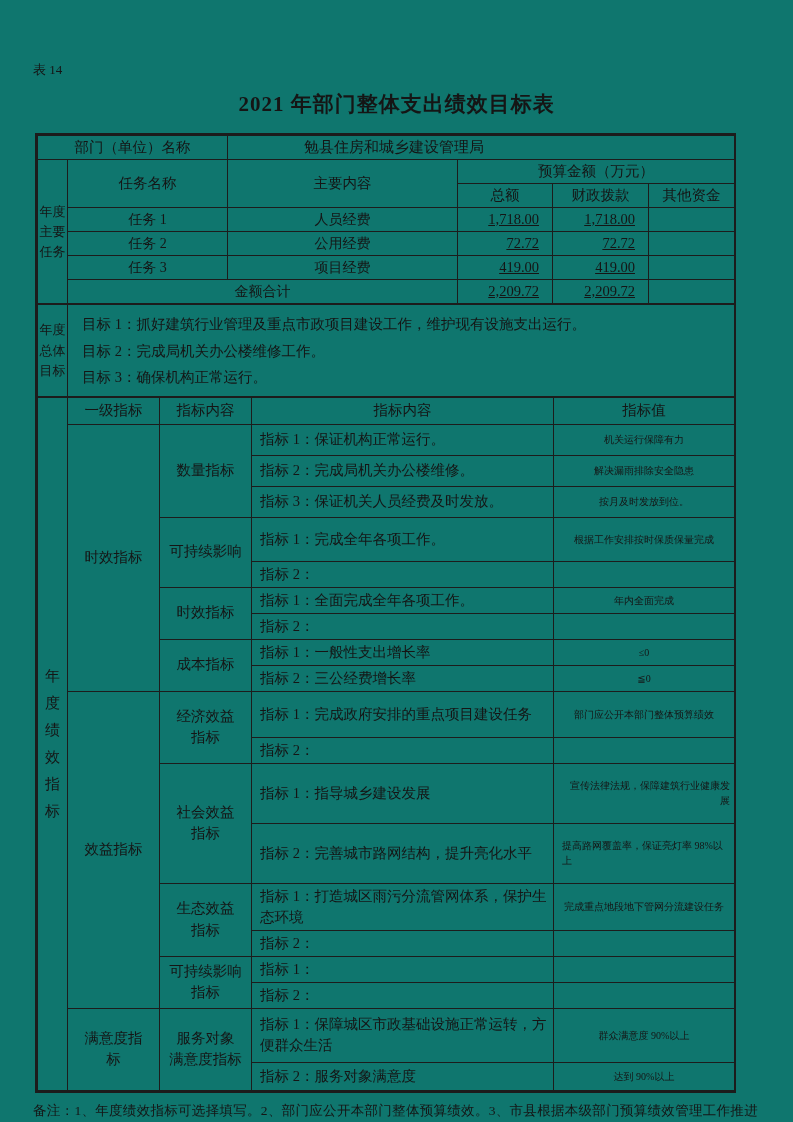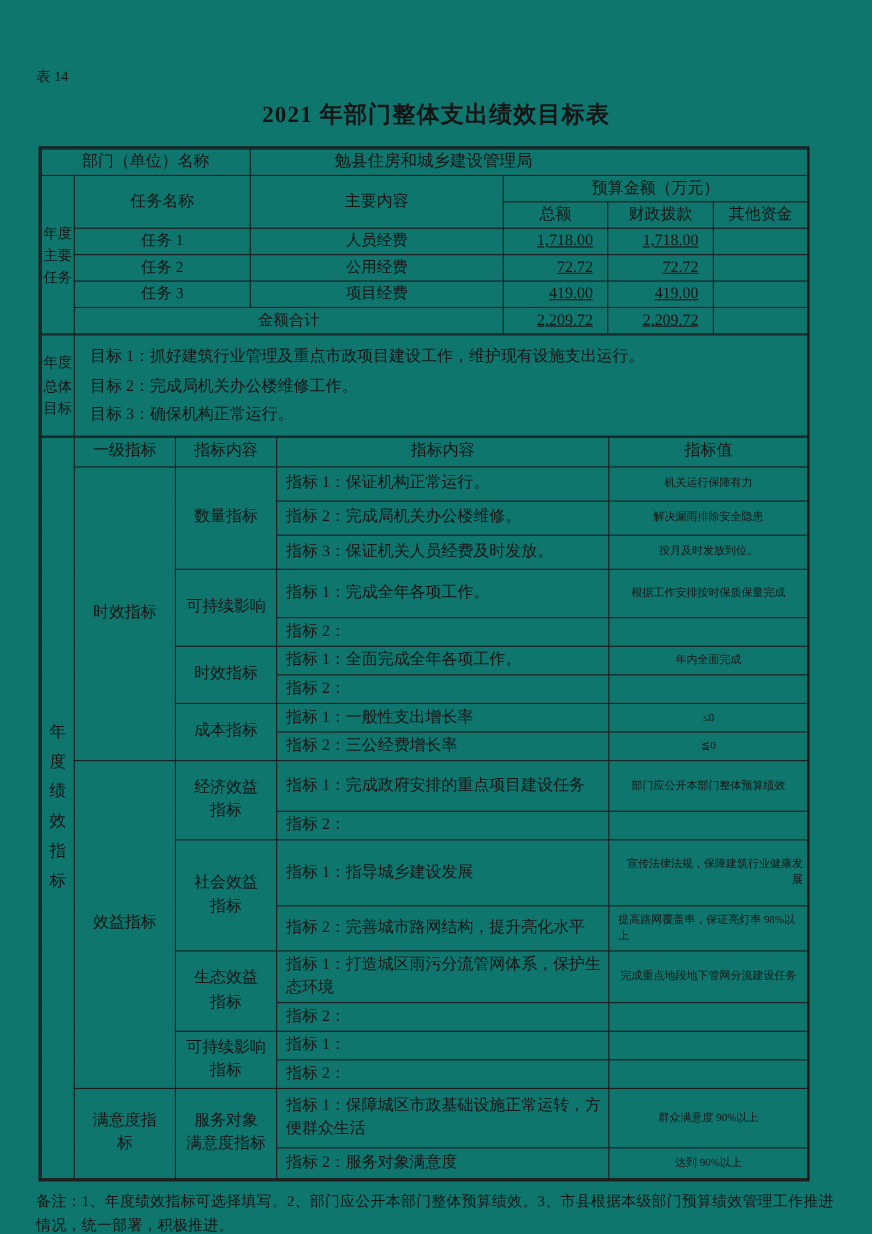--- a/index.html
+++ b/index.html
@@ -204,21 +204,21 @@
       <tr style="height:25px">
         <td class="left">指标 2：</td>
         <td class="val"></td>
       </tr>
       <tr style="height:60px">
         <td rowspan="2" class="lvl">社会效益
 指标</td>
         <td class="left">指标 1：指导城乡建设发展</td>
         <td class="val" style="text-align:right;padding-left:8px;">宣传法律法规，保障建筑行业健康发展</td>
       </tr>
-      <tr style="height:41px">
+      <tr style="height:60px">
         <td class="left">指标 2：完善城市路网结构，提升亮化水平</td>
         <td class="val" style="text-align:left;padding-left:8px;">提高路网覆盖率，保证亮灯率 98%以上</td>
       </tr>
       <tr style="height:46px">
         <td rowspan="2" class="lvl">生态效益
 指标</td>
         <td class="left">指标 1：打造城区雨污分流管网体系，保护生态环境</td>
         <td class="val">完成重点地段地下管网分流建设任务</td>
       </tr>
       <tr style="height:25px">

